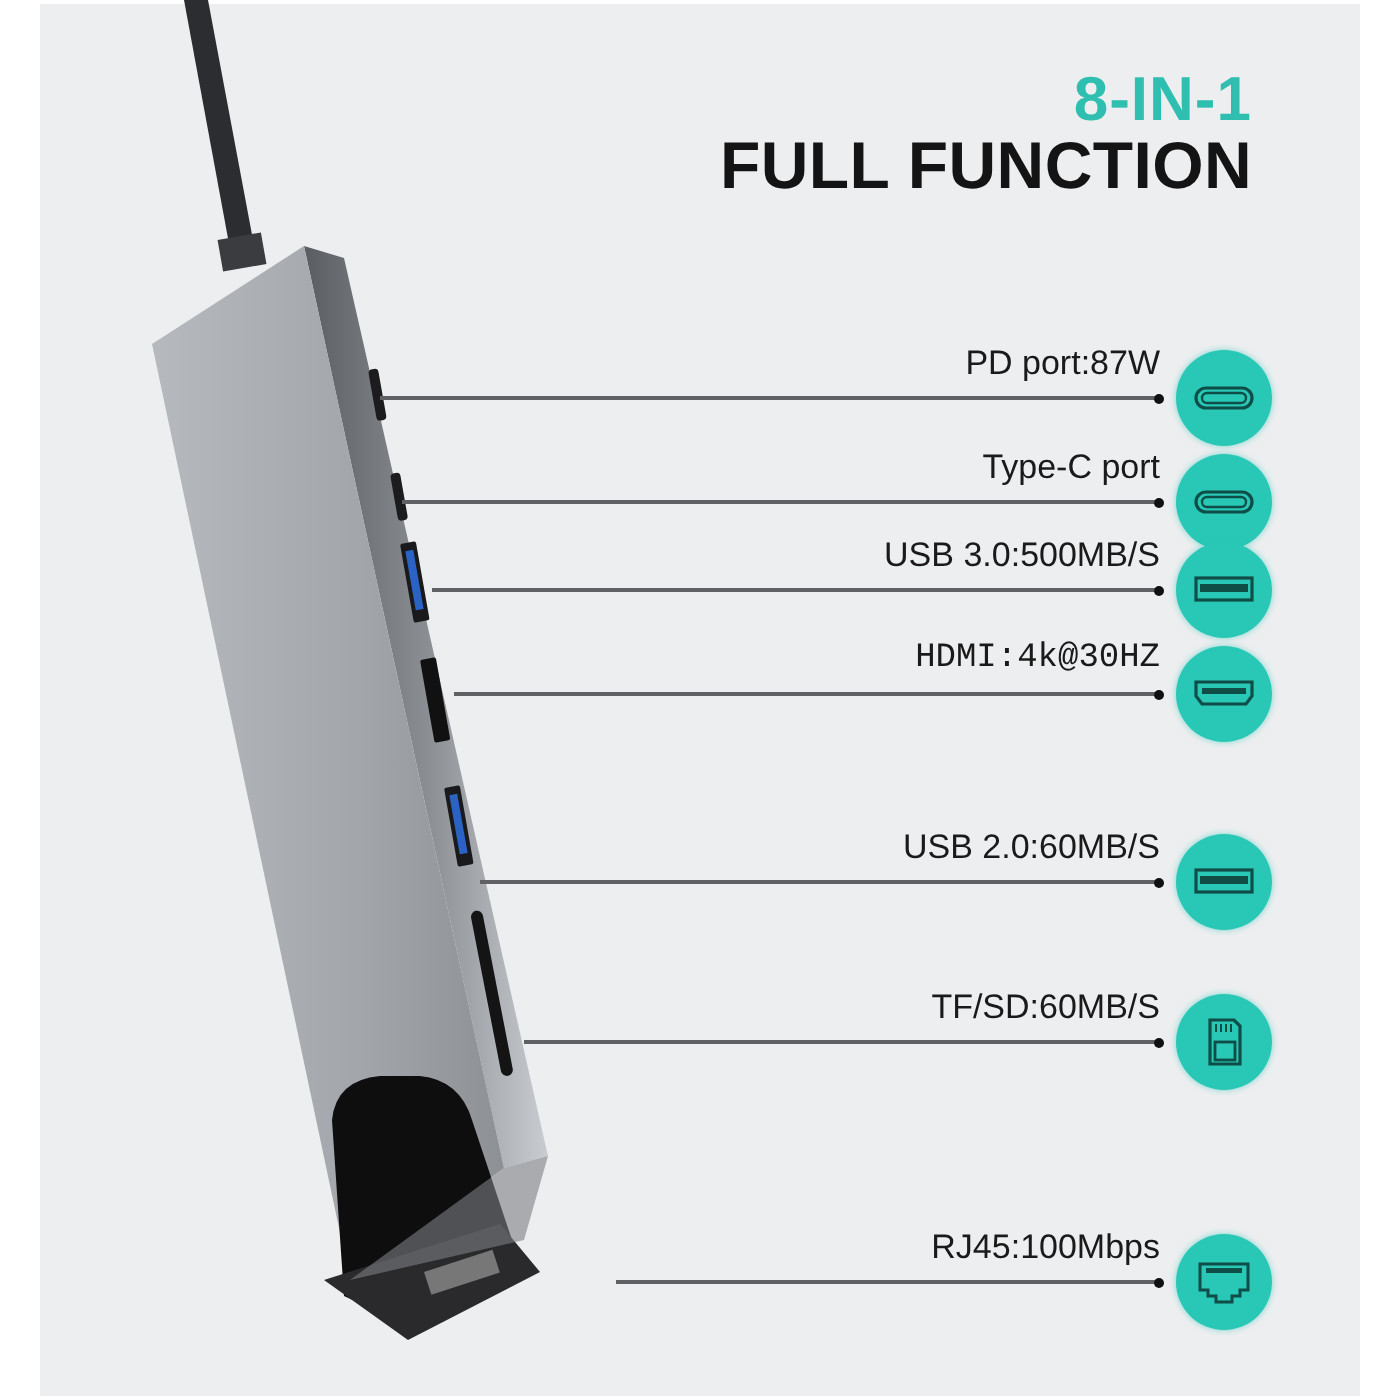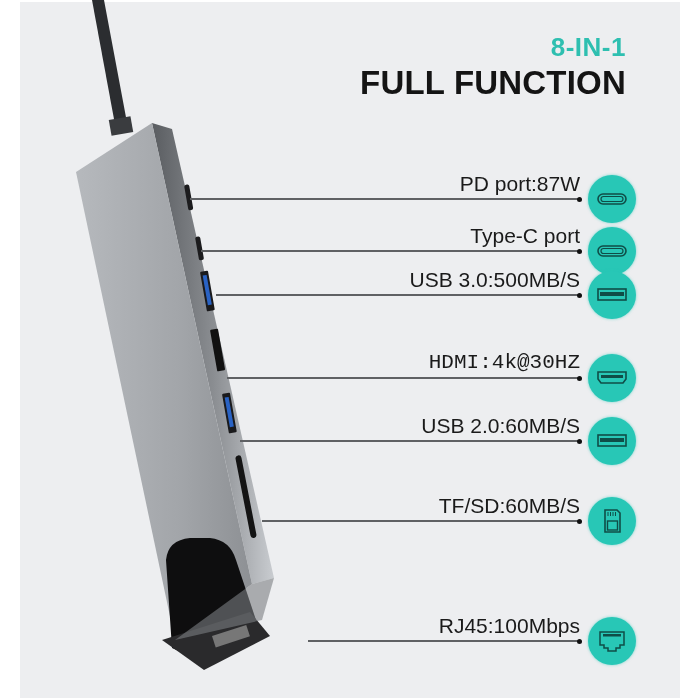--- a/index.html
+++ b/index.html
@@ -1,23 +1,23 @@
 <!DOCTYPE html>
 <html><head>
 <meta charset="utf-8">
 <style>
   html, body { margin:0; padding:0; }
   body { width:700px; height:700px; background:#ffffff; position:relative; overflow:hidden; font-family:"Liberation Sans", sans-serif; }
   .panel { position:absolute; left:20px; top:2px; width:660px; height:696px; background:#edeef0; }
-  .title-accent { position:absolute; right:74px; top:32px; font-size:26px; font-weight:bold; color:#2ebfb0; letter-spacing:0.5px;margin-left:32px; }
+  .title-accent { position:absolute; right:74px; top:32px; font-size:31px; font-weight:bold; color:#2ebfb0; letter-spacing:0.5px;margin-left:32px; }
   .title-main { position:absolute; right:74px; top:64px; font-size:33px; font-weight:bold; color:#141414; letter-spacing:0.2px; }
   .feature { position:absolute; left:0; width:700px; height:1px; }
   .feature .line { position:absolute; height:2px; background:#5f6164; top:-1px; }
   .feature .dot { position:absolute; width:5px; height:5px; border-radius:50%; background:#111; top:-2.5px; left:577px; }
-  .feature .label { position:absolute; right:120px; top:-27px; font-size:21px; color:#1a1a1a; white-space:nowrap; }
+  .feature .label { position:absolute; right:120px; top:-27px; font-size:17px; color:#1a1a1a; white-space:nowrap; }
   .feature .badge { position:absolute; left:588px; top:-24px; width:48px; height:48px; border-radius:50%; background:#28c7b6; box-shadow:0 0 3px rgba(40,199,182,0.6); }
   .badge svg { position:absolute; left:0; top:0; width:48px; height:48px; }
   .device { position:absolute; left:0; top:0; width:700px; height:700px; }
 </style>
 </head>
 <body>
 
 <div class="panel"></div>
 
 <svg class="device" viewBox="0 0 700 700">
@@ -88,21 +88,21 @@
   <div class="dot"></div>
   <div class="label">USB 3.0:500MB/S</div>
   <div class="badge">
     <svg viewBox="0 0 48 48">
         <rect x="10" y="18" width="28" height="11" fill="none" stroke="#0f4d47" stroke-width="1.6"></rect>
         <rect x="12" y="21" width="24" height="4" fill="#0f4d47"></rect>
       </svg>
   </div>
 </div>
 
-<div class="feature" style="top:378px;font-family:Liberation Mono, monospace;">
+<div class="feature" style="top:347px;font-family:Liberation Mono, monospace;">
   <div class="line" style="left:227px;width:352px;"></div>
   <div class="dot"></div>
   <div class="label">HDMI:4k@30HZ</div>
   <div class="badge">
     <svg viewBox="0 0 48 48">
         <path d="M10 18 H38 V25 L35 29 H13 L10 25 Z" fill="none" stroke="#0f4d47" stroke-width="1.6"></path>
         <rect x="13" y="21" width="22" height="3" fill="#0f4d47"></rect>
       </svg>
   </div>
 </div>

